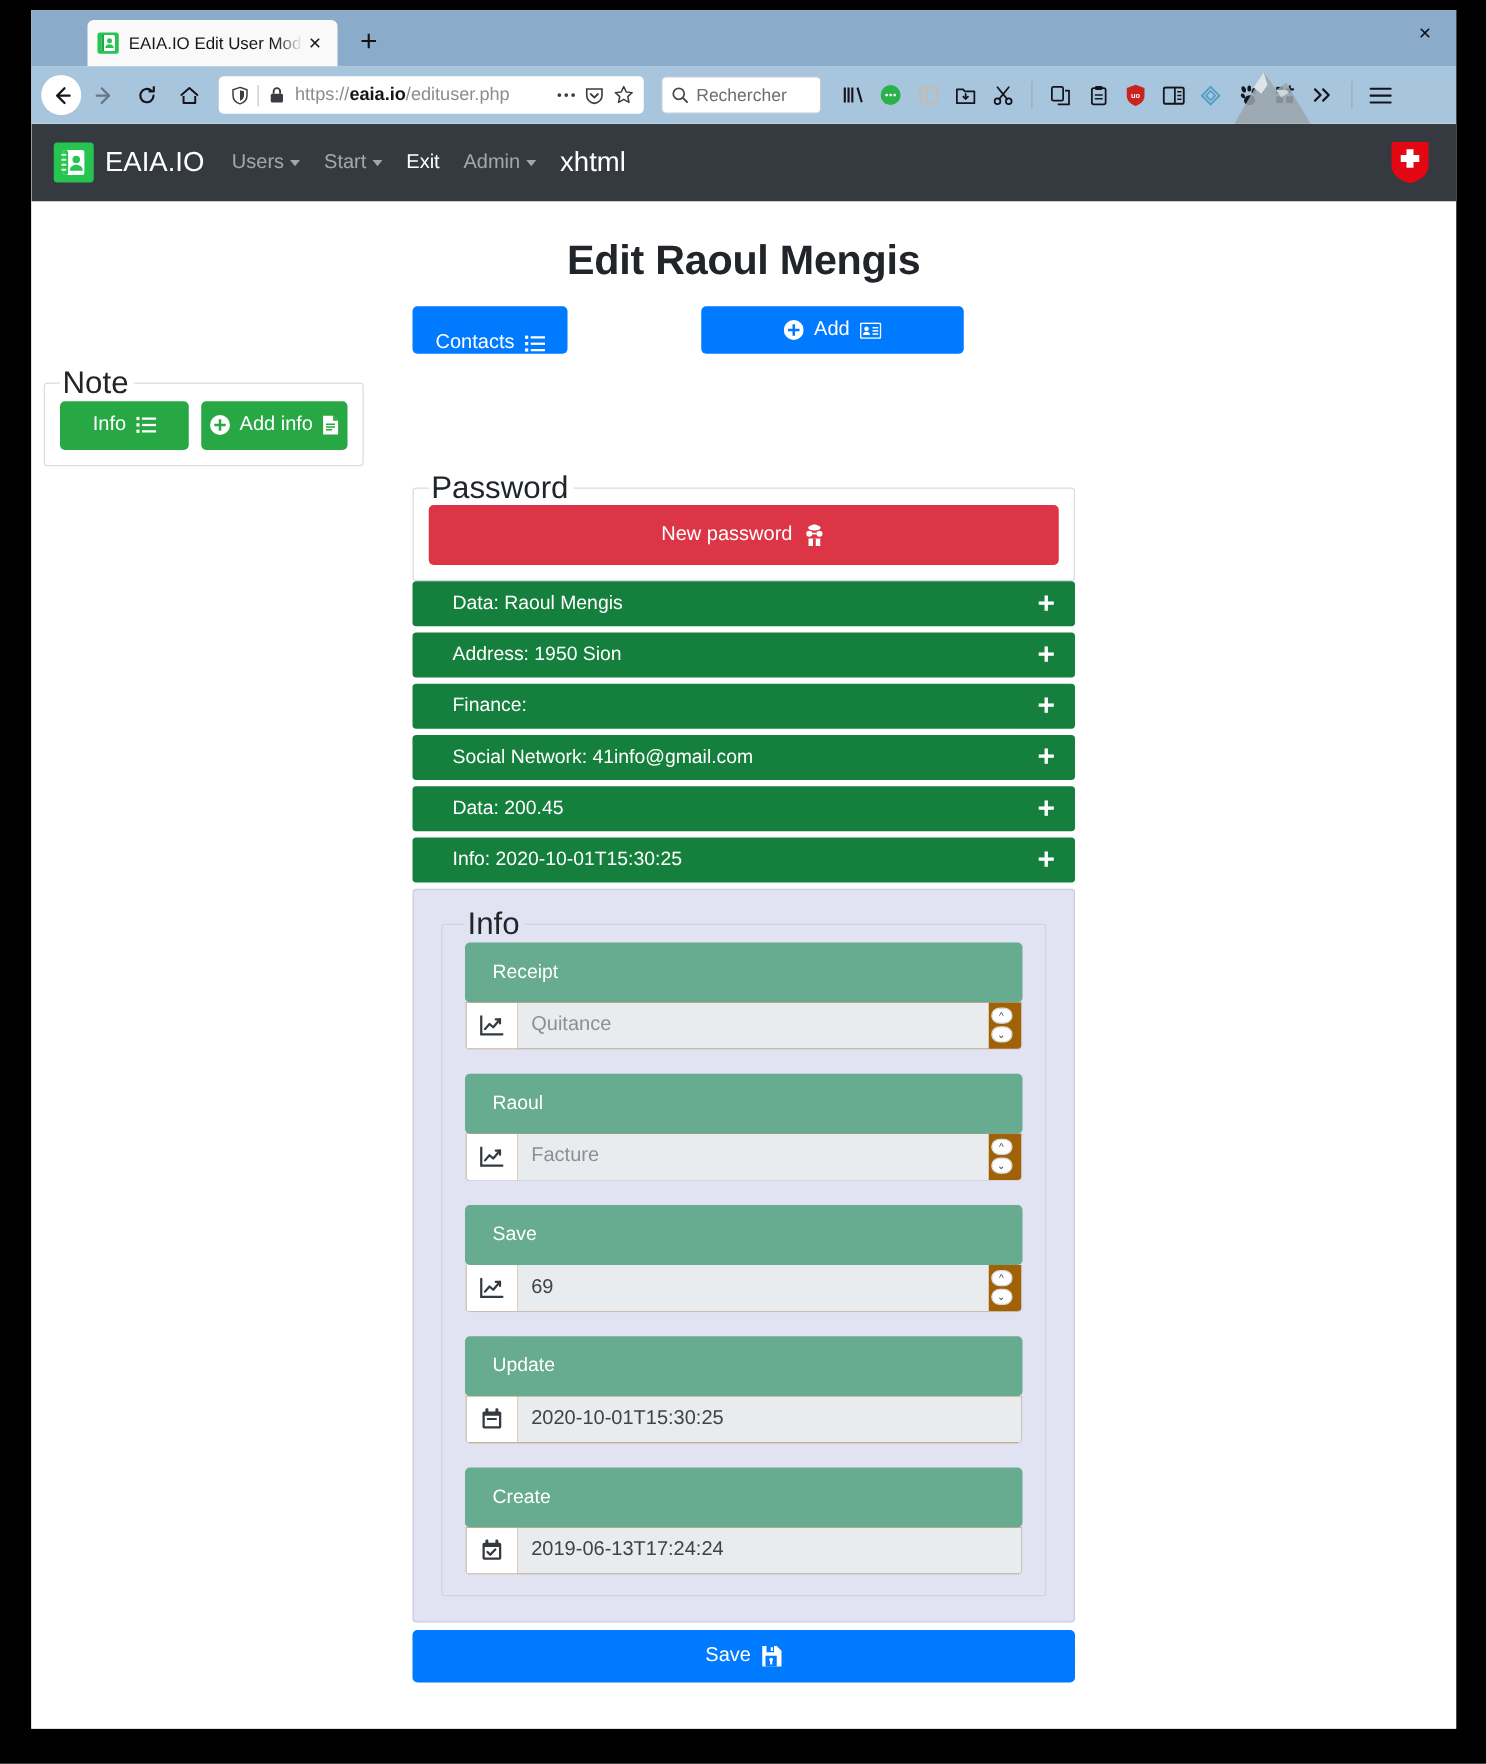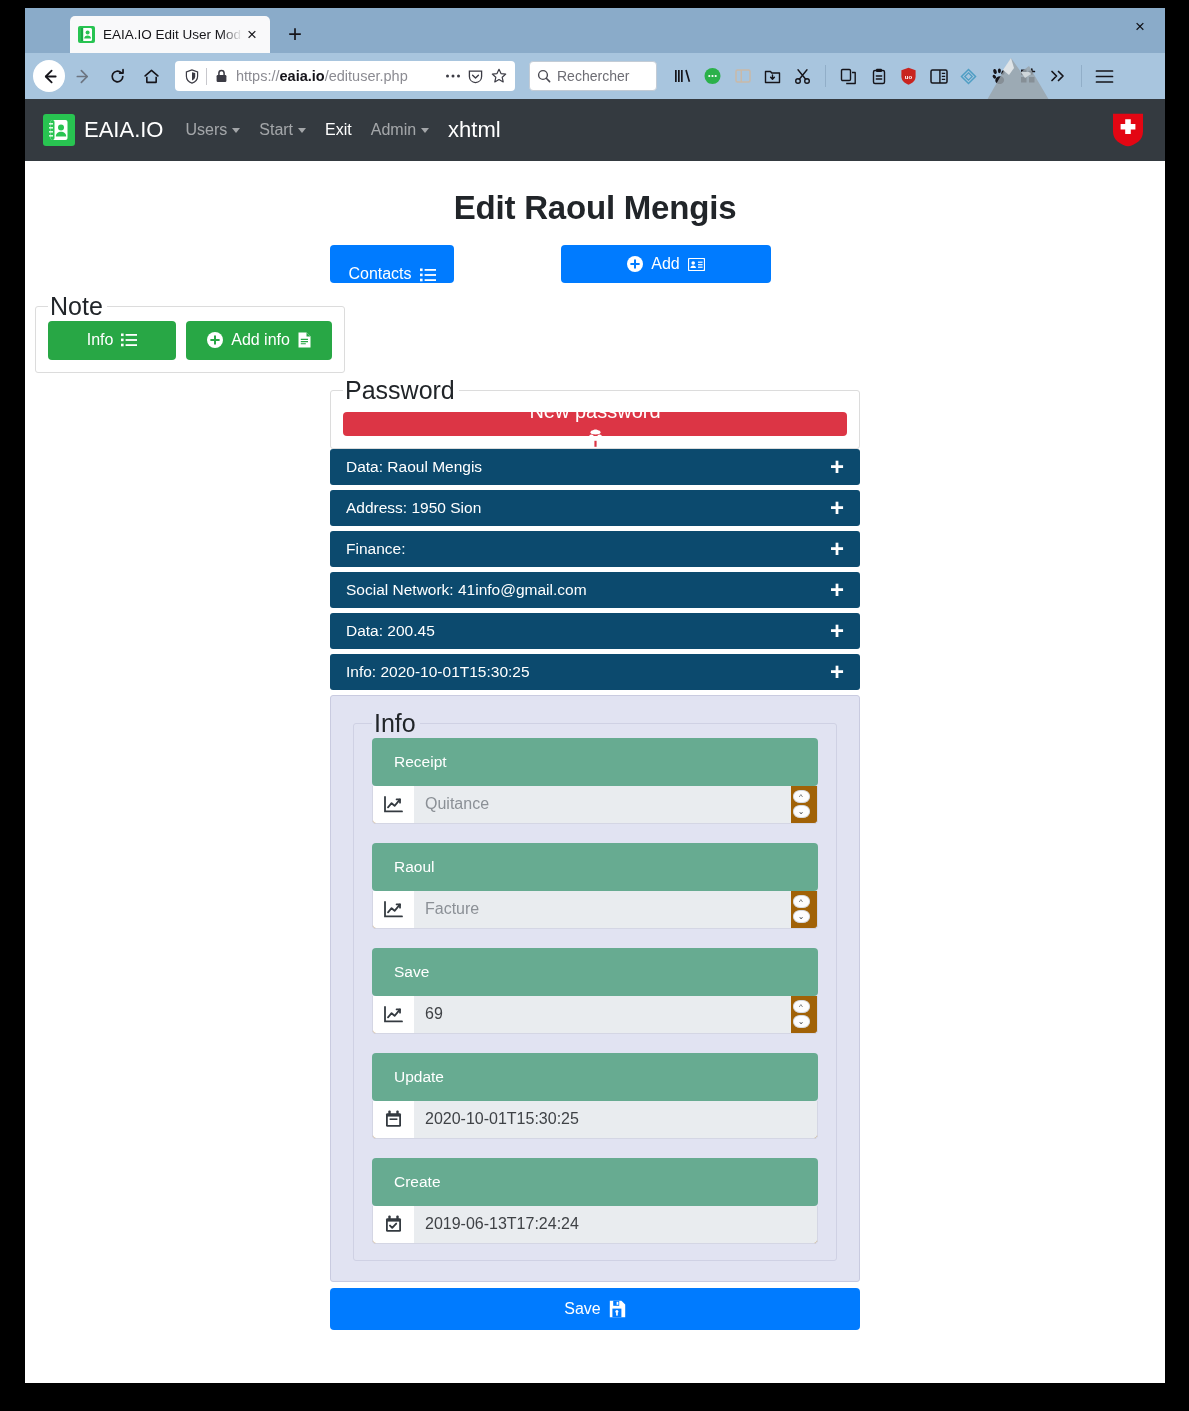--- a/index.html
+++ b/index.html
@@ -133,32 +133,32 @@
   .btn-add { width:210px; height:38px; margin-left:107px; }
 
   fieldset {
     border:1px solid #dcdcdc; border-radius:3px; margin:0; padding:0 12px 12px;
     min-width:0;
   }
   legend {
     font-size:25px; color:#212529; padding:0 4px 0 2px; width:auto;
     margin-bottom:0; line-height:1.1;
   }
-  .fs-note { width:310px; margin-left:10px; margin-bottom:4px; }
+  .fs-note { width:256px; margin-left:10px; margin-bottom:4px; }
   .fs-note .row { display:flex; gap:10px; }
   .btn-info    { width:130px; height:39px; }
   .btn-addinfo { width:148px; height:39px; }
 
   .fs-pass { width:530px; margin:0 auto 0; }
-  .btn-newpass { width:100%; height:24px; font-size:20px;flex-direction:column; }
+  .btn-newpass { width:100%; height:48px; font-size:16px; }
 
   .accordion { width:530px; margin:0 auto; }
   .acc-item {
-    background:#0c4a6e; color:#fff; height:36px; border-radius:3px;
-    display:flex; align-items:center; padding:0 16px 0 16px;
+    background:#15803d; color:#fff; height:36px; border-radius:3px;
+    display:flex; align-items:center; padding:0 16px 0 32px;
     margin-bottom:5px; justify-content:space-between; font-size:15.5px;
     cursor:pointer;
   }
   .acc-plus { font-size:24px; font-weight:700; line-height:1; }
 
   .infopanel {
     width:530px; margin:0 auto; background:#e1e3f2; padding:14px 22px 20px;
     border:1px solid #c9cbe0; border-radius:3px;
   }
   .fs-info { border:1px solid #cfd1e4; padding:0 18px 16px; }

